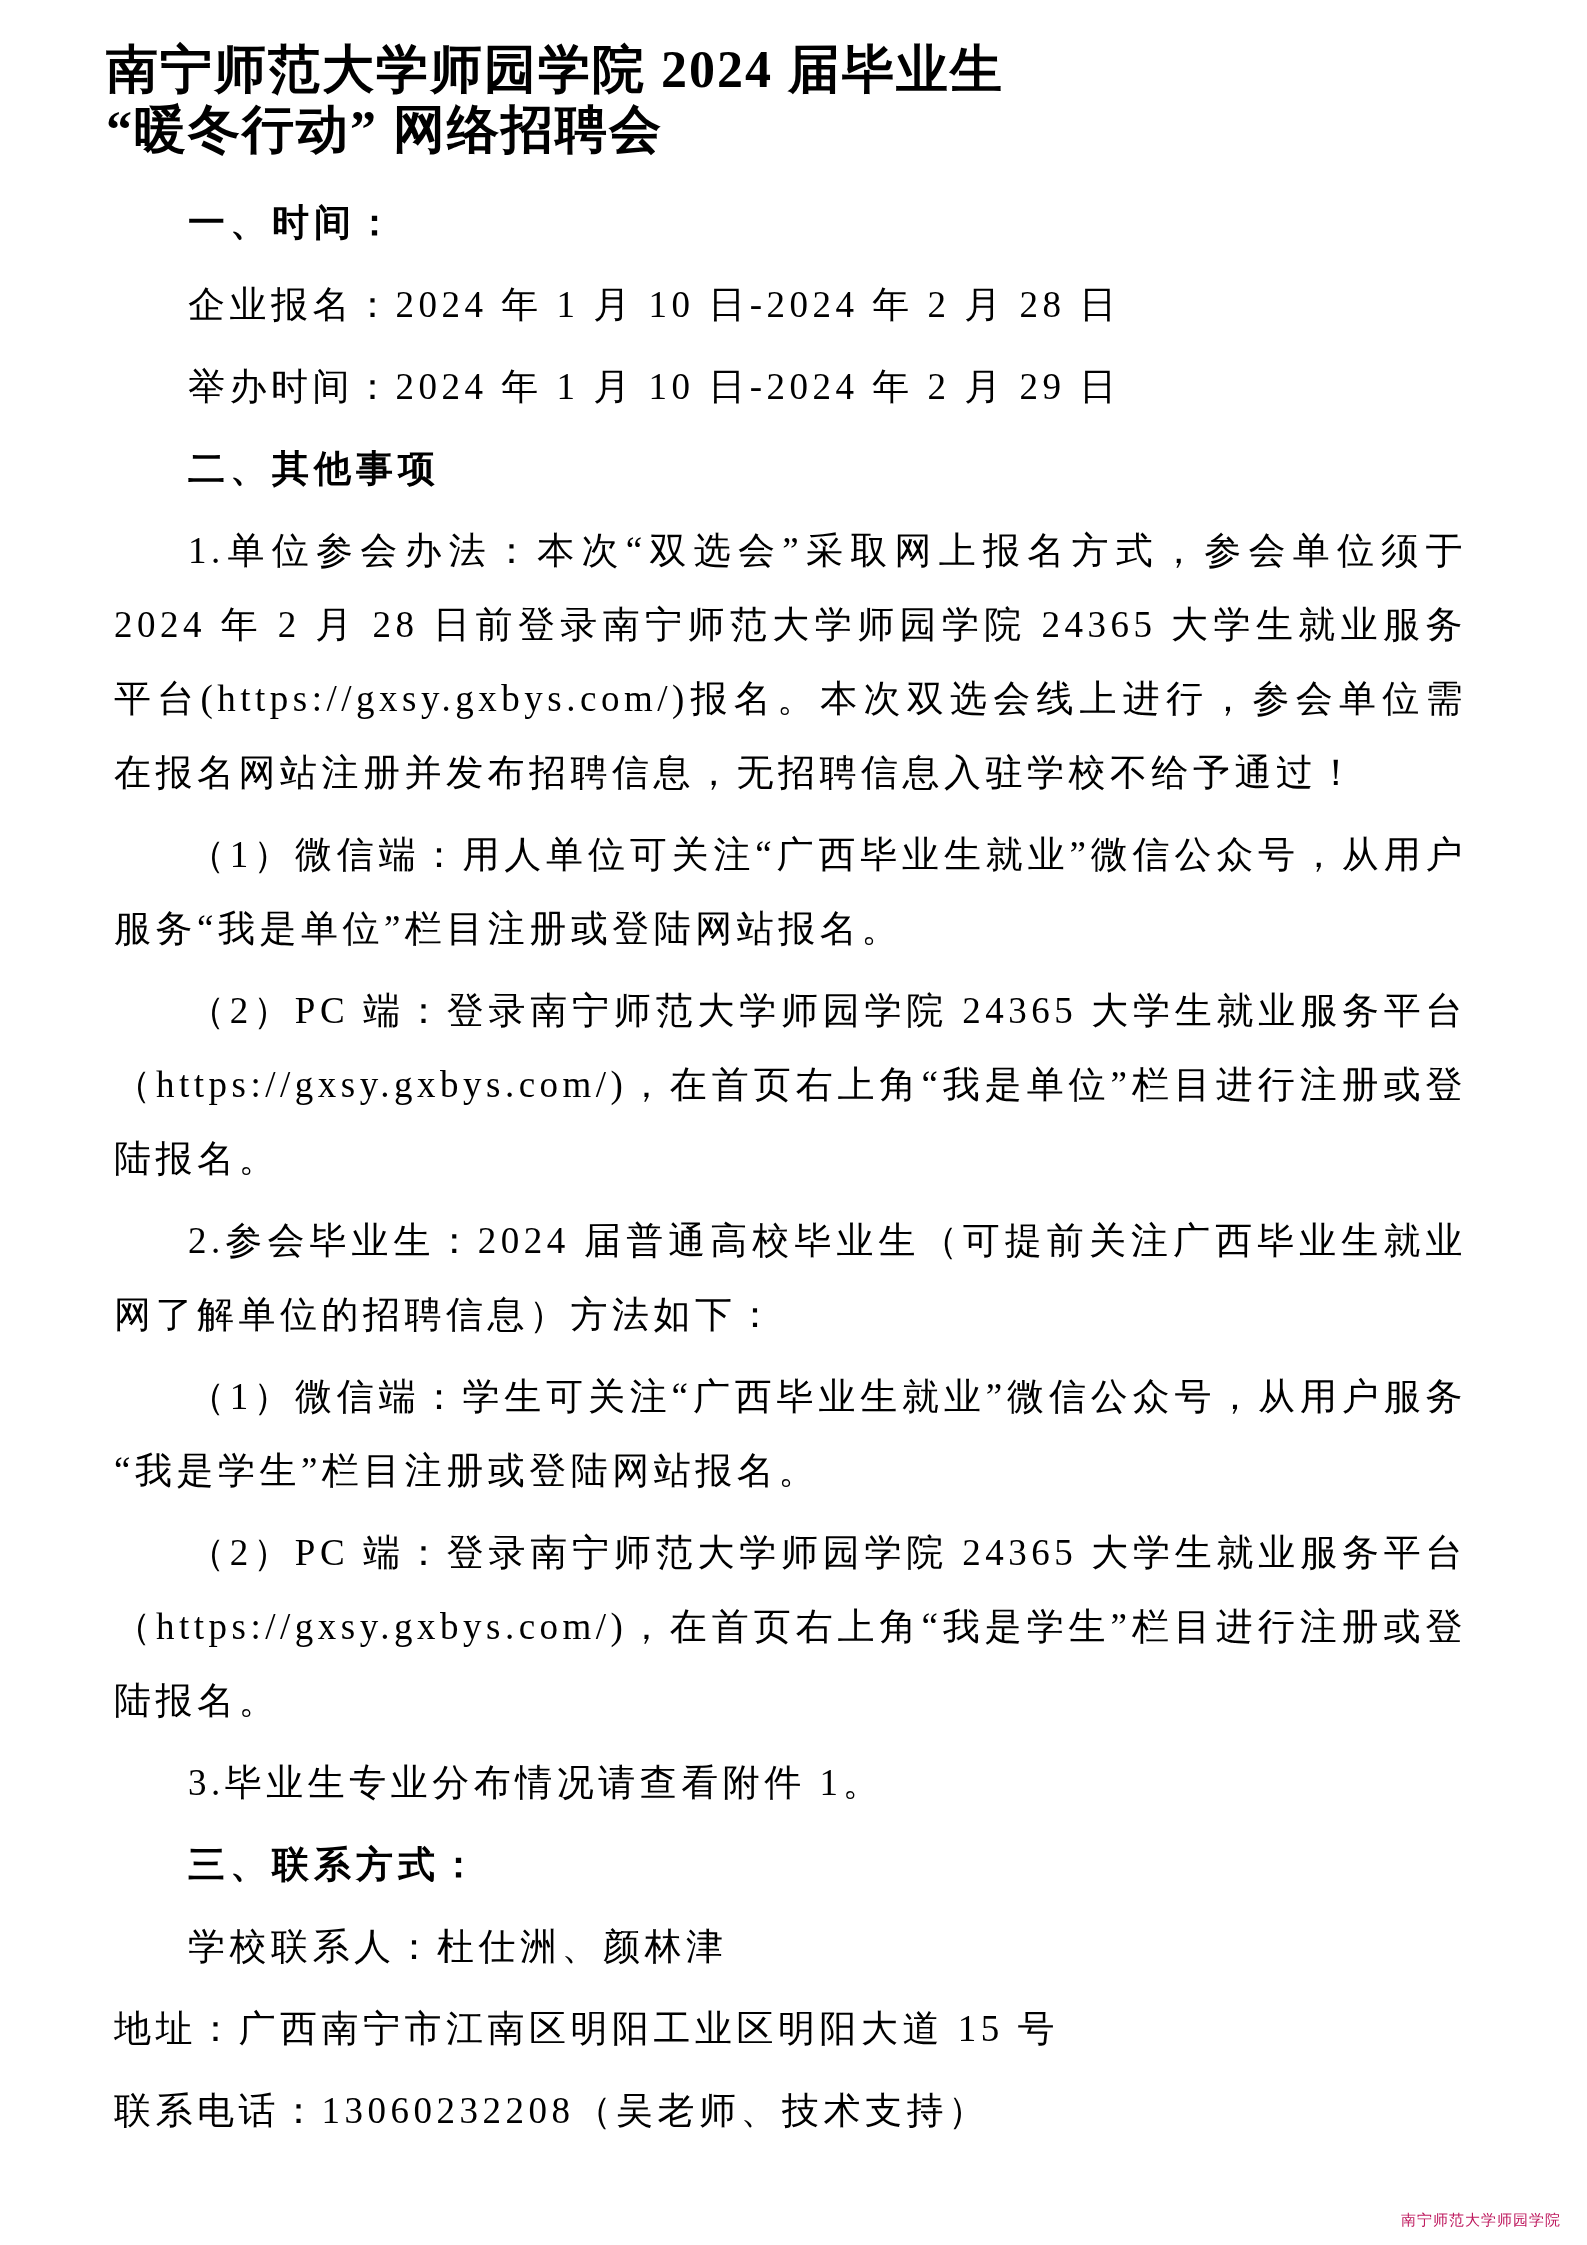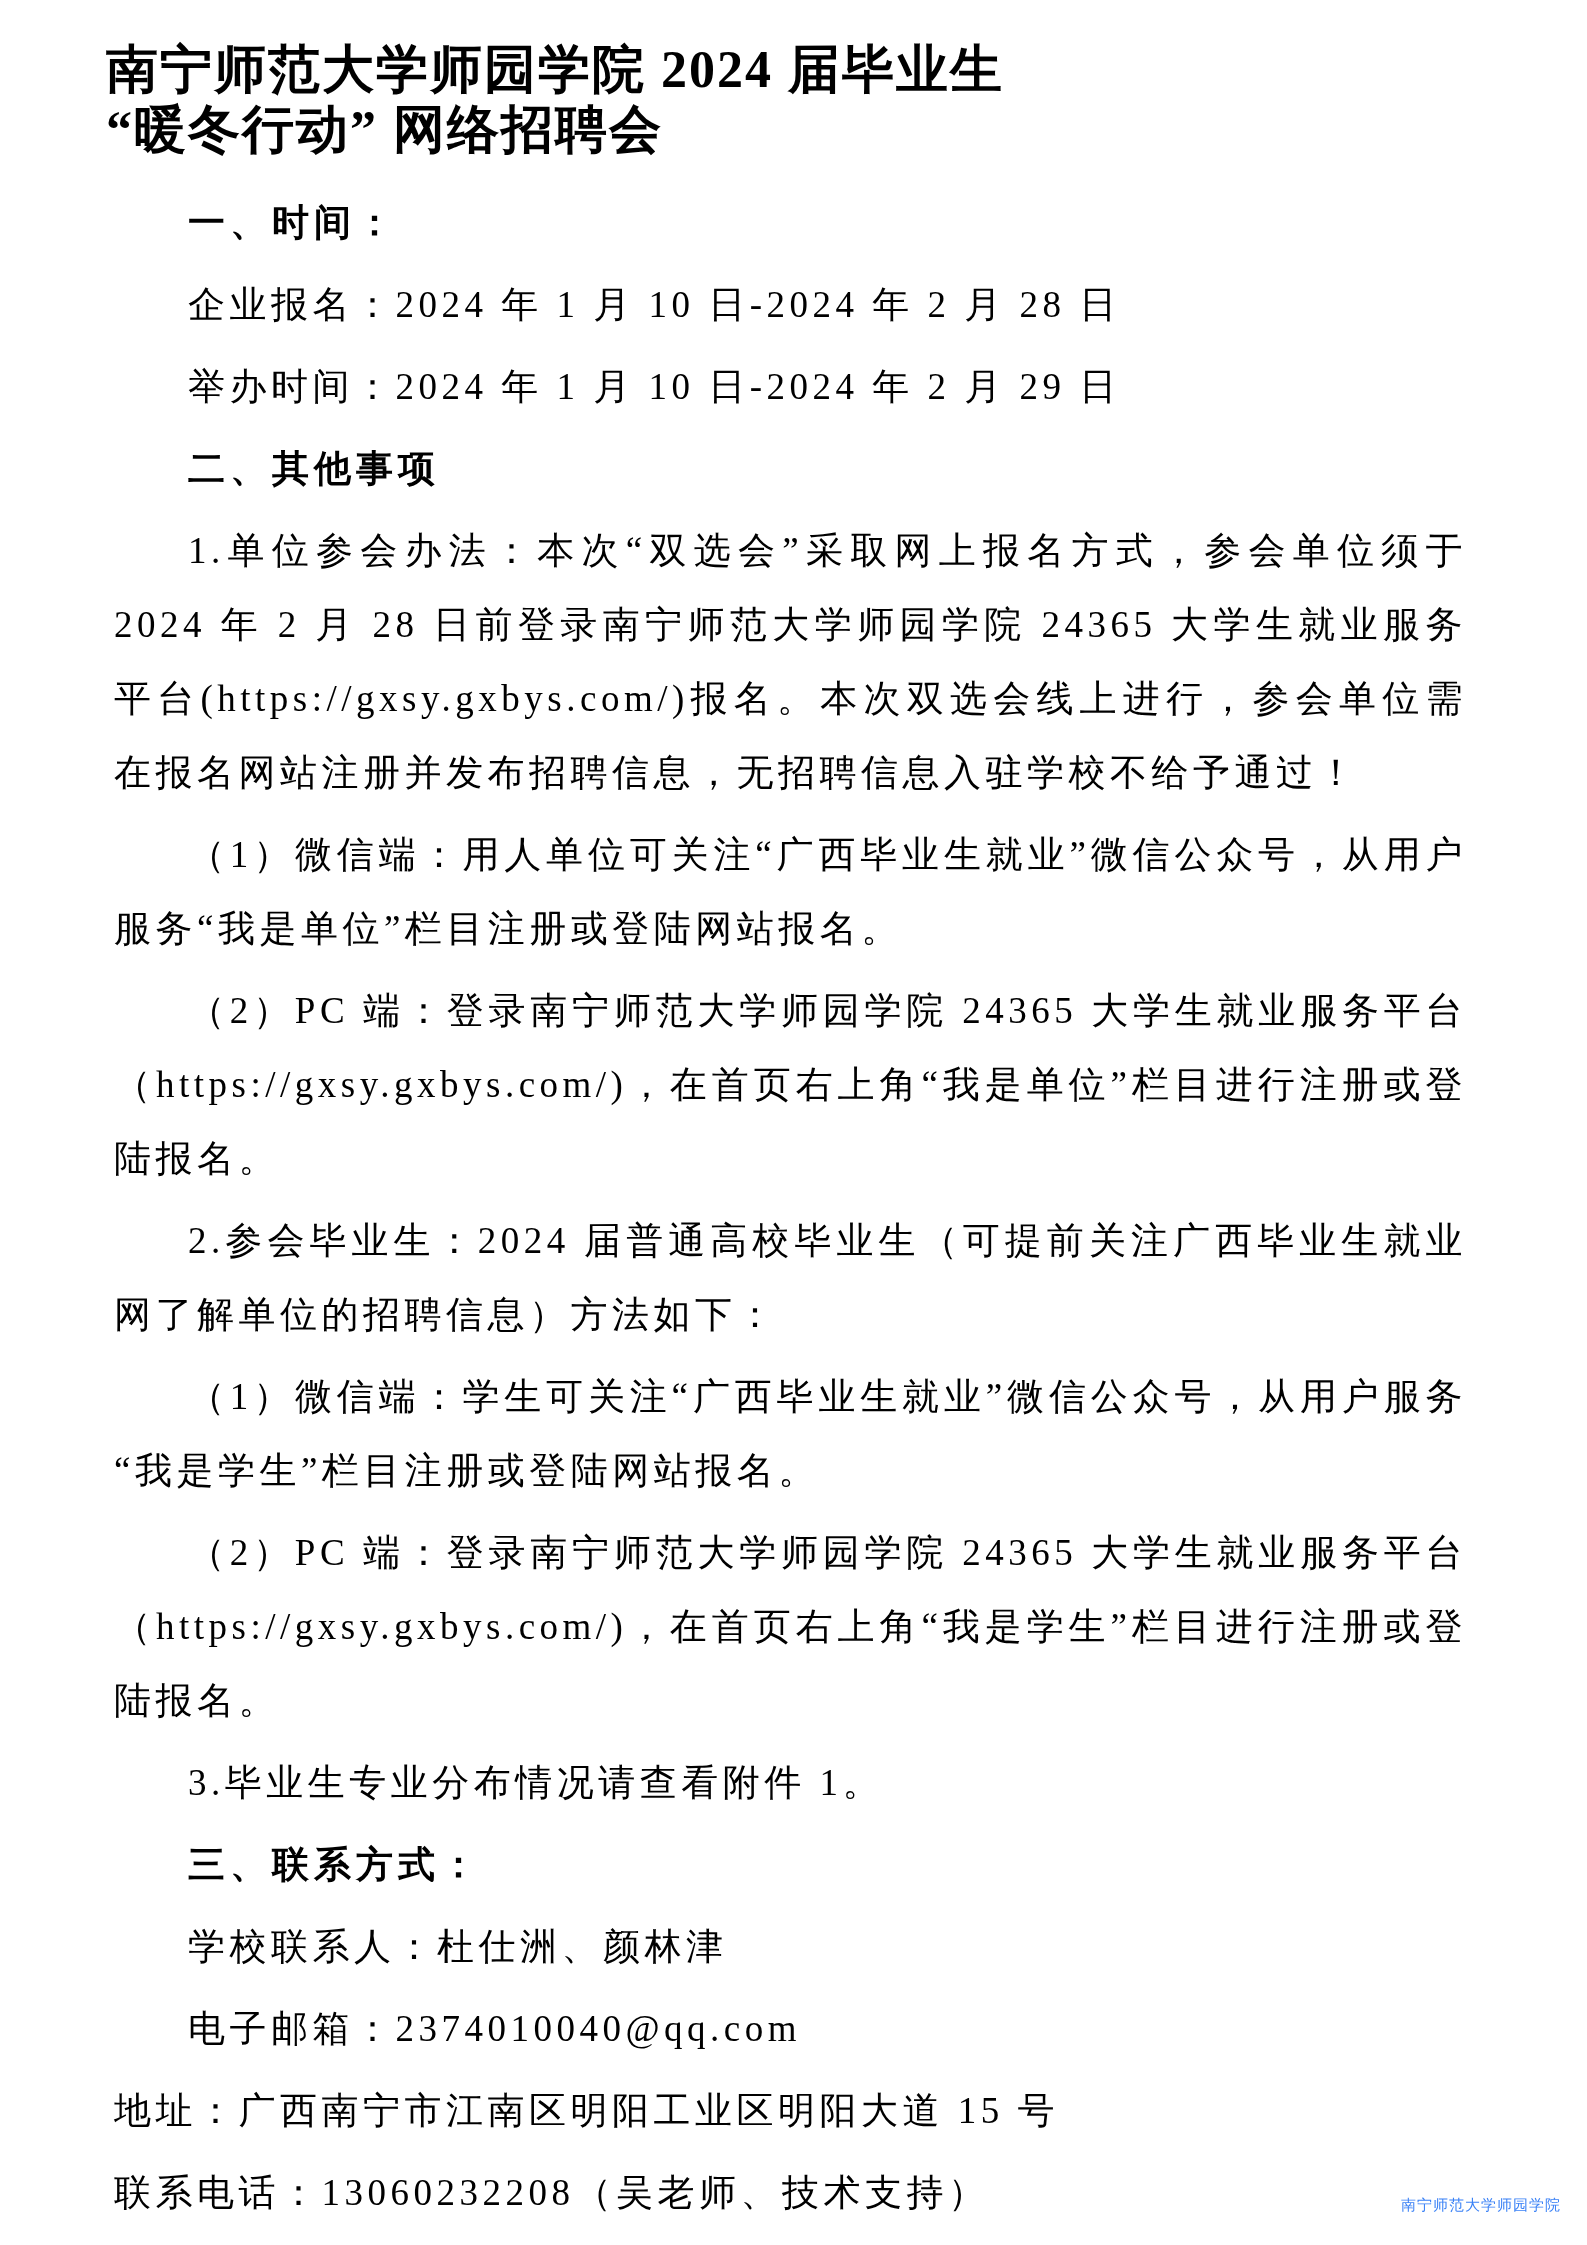--- a/index.html
+++ b/index.html
@@ -34,24 +34,24 @@
   .doc-body p.heading {
     font-family: "Liberation Sans", "DejaVu Sans", sans-serif;
     font-weight: bold;
     letter-spacing: 5px;
   }
   .indented { text-indent: 2em; }
   .flush { text-indent: 0; }
   .watermark {
     position: absolute;
     right: 26px;
-    bottom: 30px;
+    bottom: 15px;
     font-family: "Liberation Sans", "DejaVu Sans", sans-serif;
     font-size: 15px;
-    color: #3b82f6;
+    color: #be185d;
     letter-spacing: 1px;
   }
 </style>
 </head>
 <body>
 
 <div class="page">
 
   <div class="doc-title">
     <div>南宁师范大学师园学院 2024 届毕业生</div>
@@ -65,20 +65,19 @@
     <p class="heading indented">二、其他事项</p>
     <p class="indented">1.单位参会办法：本次“双选会”采取网上报名方式，参会单位须于 2024 年 2 月 28 日前登录南宁师范大学师园学院 24365 大学生就业服务平台(https://gxsy.gxbys.com/)报名。本次双选会线上进行，参会单位需在报名网站注册并发布招聘信息，无招聘信息入驻学校不给予通过！</p>
     <p class="indented">（1）微信端：用人单位可关注“广西毕业生就业”微信公众号，从用户服务“我是单位”栏目注册或登陆网站报名。</p>
     <p class="indented">（2）PC 端：登录南宁师范大学师园学院 24365 大学生就业服务平台（https://gxsy.gxbys.com/)，在首页右上角“我是单位”栏目进行注册或登陆报名。</p>
     <p class="indented">2.参会毕业生：2024 届普通高校毕业生（可提前关注广西毕业生就业网了解单位的招聘信息）方法如下：</p>
     <p class="indented">（1）微信端：学生可关注“广西毕业生就业”微信公众号，从用户服务“我是学生”栏目注册或登陆网站报名。</p>
     <p class="indented">（2）PC 端：登录南宁师范大学师园学院 24365 大学生就业服务平台（https://gxsy.gxbys.com/)，在首页右上角“我是学生”栏目进行注册或登陆报名。</p>
     <p class="indented">3.毕业生专业分布情况请查看附件 1。</p>
     <p class="heading indented">三、联系方式：</p>
     <p class="indented">学校联系人：杜仕洲、颜林津</p>
-    <p class="indented">电子邮箱：2374010040@qq.com</p>
     <p class="flush">地址：广西南宁市江南区明阳工业区明阳大道 15 号</p>
     <p class="flush">联系电话：13060232208（吴老师、技术支持）</p>
   </div>
 
   <div class="watermark">南宁师范大学师园学院</div>
 
 </div>
 
 </body></html>

